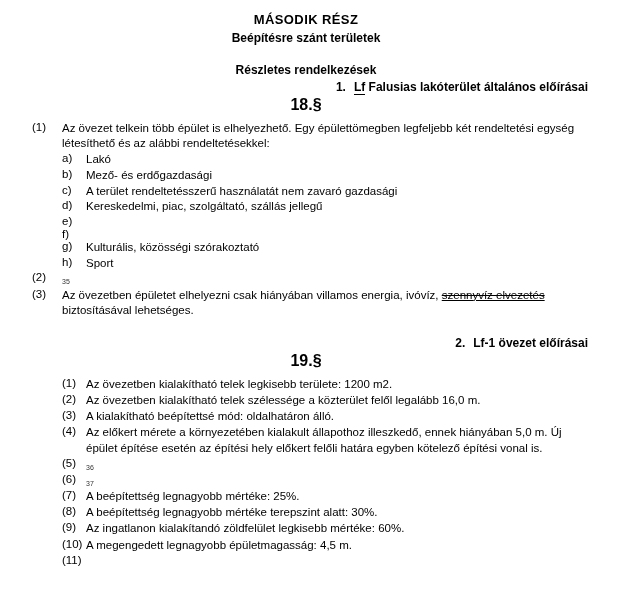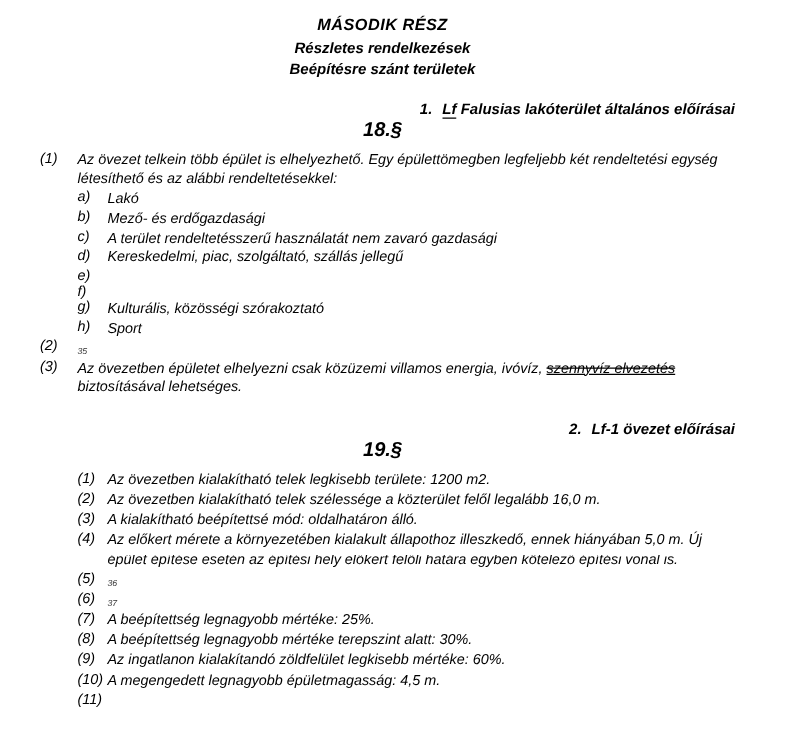--- a/index.html
+++ b/index.html
@@ -14,21 +14,20 @@
     font-size: 11.5px;
     color: #000000;
     overflow: hidden;
   }
   .page {
     position: relative;
     width: 640px;
     height: 444px;
     padding: 0;
     box-sizing: border-box;
-    font-style: italic;
   }
   .doc {
     padding: 12px 52px 0 24px;
     box-sizing: border-box;
   }
   .center {
     text-align: center;
   }
   .title-main {
     font-weight: bold;
@@ -117,22 +116,22 @@
     background: #ffffff;
   }
 </style>
 </head>
 <body>
 
 <div class="page">
   <div class="doc">
 
     <div class="center title-main">MÁSODIK RÉSZ</div>
+    <div class="center title-sub2">Beépítésre szánt területek</div>
     <div class="center title-sub">Részletes rendelkezések</div>
-    <div class="center title-sub2">Beépítésre szánt területek</div>
 
     <div class="section-head">
       <span class="num">1.</span><span class="lf-underline">Lf</span> <span>Falusias lakóterület általános előírásai</span>
     </div>
     <div class="section-para">18.§</div>
 
     <div class="numlist">
 
       <div class="row">
         <div class="marker">(1)</div>
@@ -172,21 +171,21 @@
         </div>
       </div>
 
       <div class="row">
         <div class="marker">(2)</div>
         <div class="body"><span class="tiny">35</span></div>
       </div>
 
       <div class="row">
         <div class="marker">(3)</div>
-        <div class="body"><span>Az övezetben épületet elhelyezni csak közüzemi villamos energia, ivóvíz, </span><span class="strike-underline">szennyvíz elvezetés</span><span> biztosításával lehetséges.</span></div>
+        <div class="body"><span>Az övezetben épületet elhelyezni csak hiányában villamos energia, ivóvíz, </span><span class="strike-underline">szennyvíz elvezetés</span><span> biztosításával lehetséges.</span></div>
       </div>
     </div>
 
     <div class="gap-l"></div>
 
     <div class="section-head">
       <span class="num">2.</span><span>Lf-1 övezet előírásai</span>
     </div>
     <div class="section-para">19.§</div>
 

